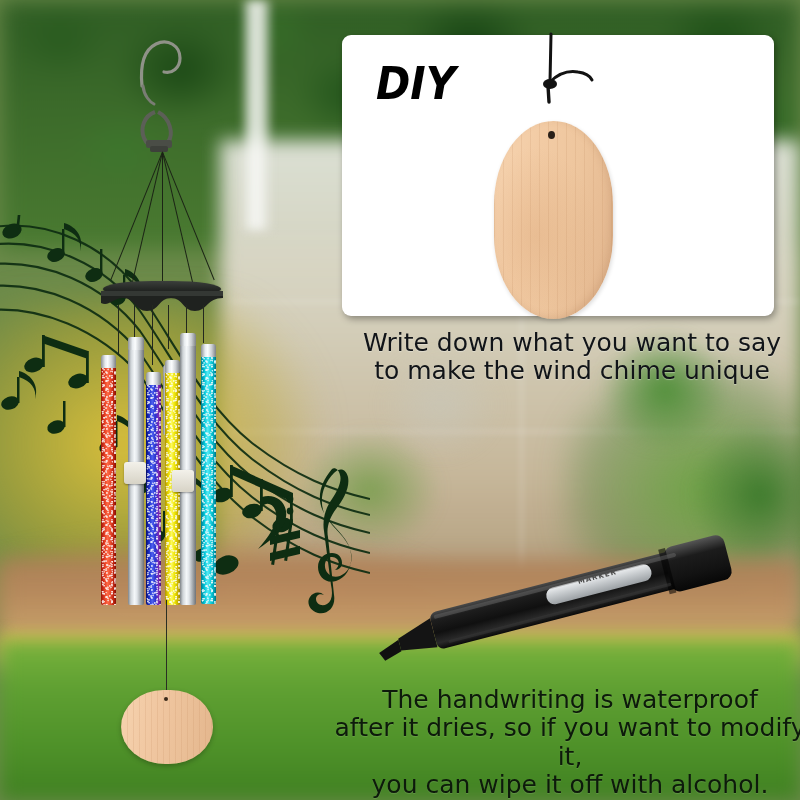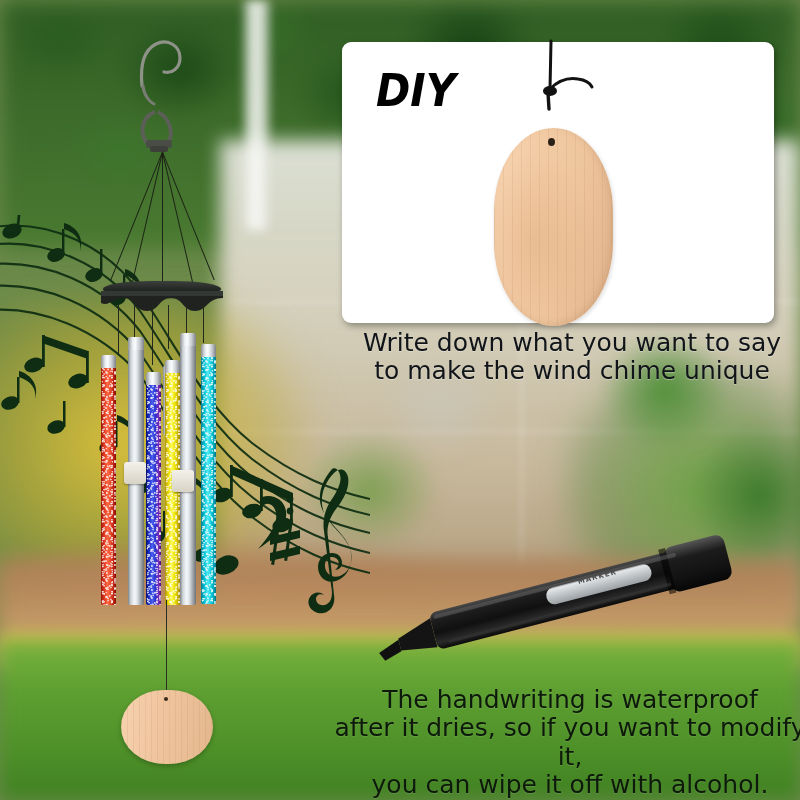--- a/index.html
+++ b/index.html
@@ -179,21 +179,21 @@
       linear-gradient(100deg, #f6d3af 0%, #f0c6a0 40%, #eabf97 70%, #e3b58c 100%);
     box-shadow: 0 2px 5px rgba(0,0,0,.25);
   }
   .pendant-bottom-hole {
     position: absolute; left: 164px; top: 697px; width: 4px; height: 4px;
     border-radius: 50%; background: #3a2a1a;
   }
 
   
   .card {
-    position: absolute; left: 342px; top: 42px; width: 432px; height: 281px;
+    position: absolute; left: 342px; top: 35px; width: 432px; height: 281px;
     background: #ffffff;
     border-radius: 9px;
     box-shadow: 2px 3px 7px rgba(0,0,0,.35);
   }
   .card-diy {
     position: absolute; left: 34px; top: 22px;
     font-family: "DejaVu Sans", sans-serif;
     font-weight: 900;
     font-style: italic;
     font-size: 45px;

